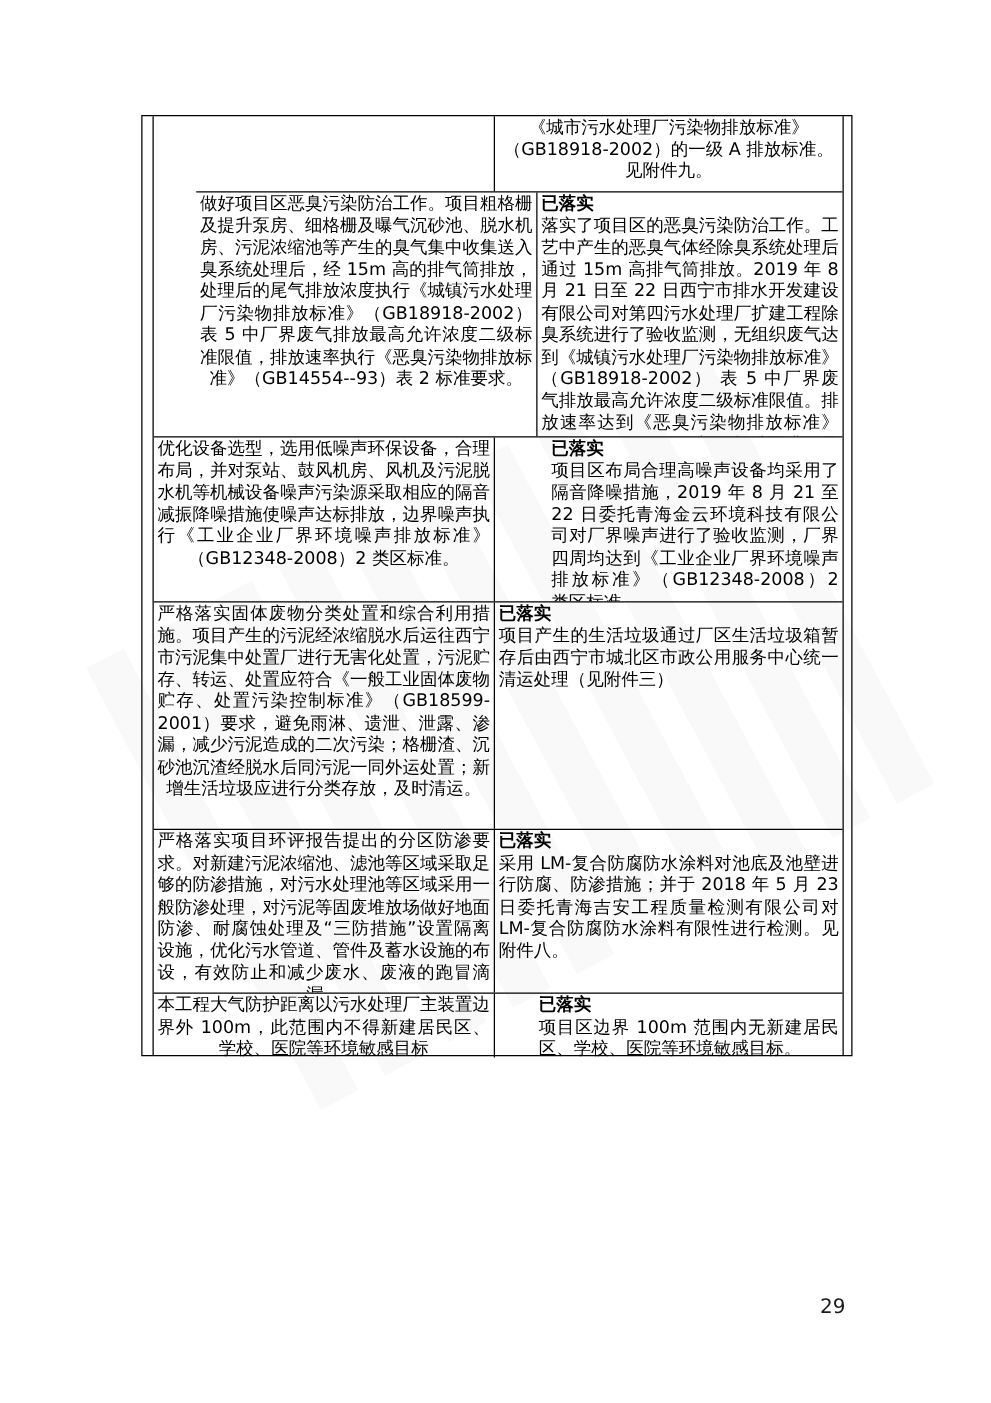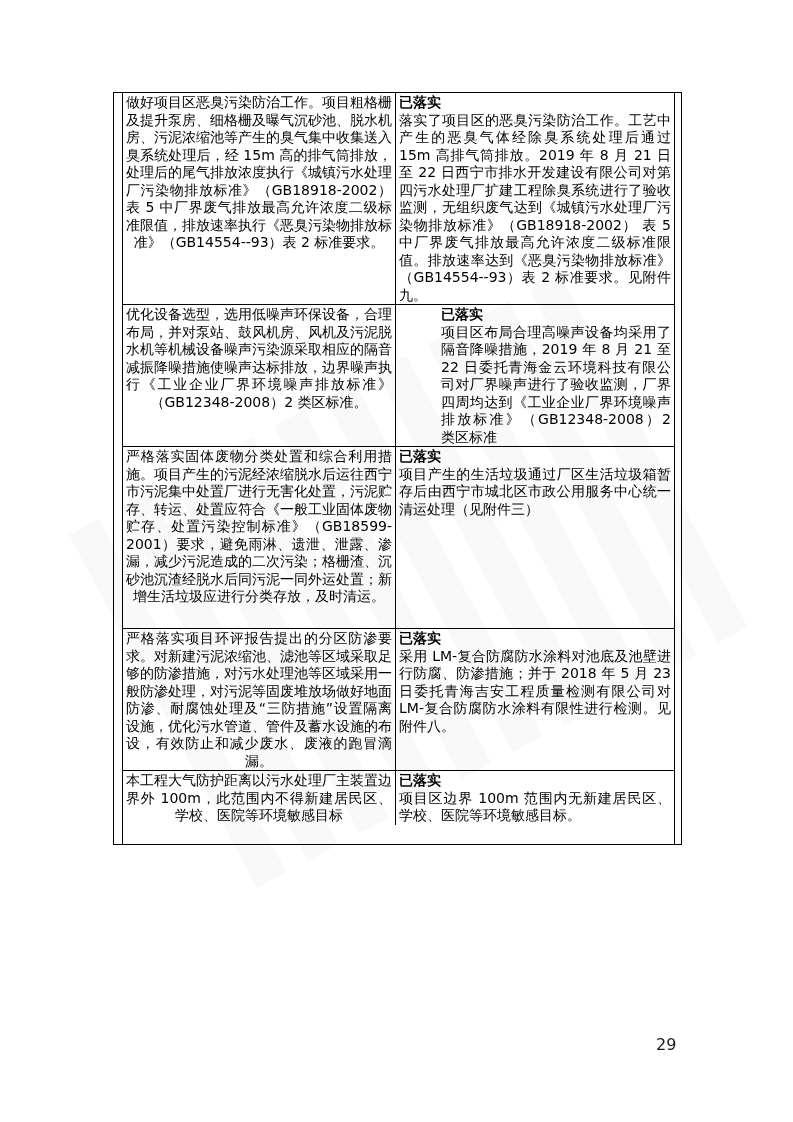--- a/index.html
+++ b/index.html
@@ -35,25 +35,25 @@
   .vline.left  { left: 8px; }
   .vline.right { right: 6px; }
   .grid {
     position: absolute;
     left: 9px; right: 7px; top: 0; bottom: 0;
     display: flex; flex-direction: column;
   }
   .row { display: flex; border-top: 1px solid #000; }
   .row:first-child { border-top: none; }
   .row.r0 { min-height: 60px; }
-  .row.r1 { min-height: 196px; }
+  .row.r1 { min-height: 196px; margin-left: 34px; }
   .row.r2 { min-height: 132px; gap: 42px; }
   .row.r3 { min-height: 182px; justify-content: center; }
   .row.r4 { min-height: 131px; }
-  .row.r5 { min-height: 52px; }
+  .row.r5 { min-height: 52px; gap: 32px; }
   .cell {
     font-size: 14px;
     line-height: 17.5px;
     padding: 1px 3px 0 3px;
     overflow: hidden;
   }
   .cell.l {
     width: 273px;
     border-right: 1px solid #000;
     text-align: justify;
@@ -72,20 +72,30 @@
 </head>
 <body>
 
 <div class="watermark"></div>
 
 <div class="doc-table">
   <div class="vline left"></div>
   <div class="vline right"></div>
   <div class="grid">
 
+    <div class="row r0">
+      <div class="cell l">
+        <p></p>
+      </div>
+      <div class="cell r center">
+        <p class="status"></p>
+        <p>《城市污水处理厂污染物排放标准》（GB18918-2002）的一级 A 排放标准。见附件九。</p>
+        <p></p>
+      </div>
+    </div>
 
     <div class="row r1">
       <div class="cell l">
         <p>做好项目区恶臭污染防治工作。项目粗格栅及提升泵房、细格栅及曝气沉砂池、脱水机房、污泥浓缩池等产生的臭气集中收集送入臭系统处理后，经 15m 高的排气筒排放，处理后的尾气排放浓度执行《城镇污水处理厂污染物排放标准》（GB18918-2002） 表 5 中厂界废气排放最高允许浓度二级标准限值，排放速率执行《恶臭污染物排放标准》（GB14554--93）表 2 标准要求。</p>
       </div>
       <div class="cell r">
         <p class="status">已落实</p>
         <p>落实了项目区的恶臭污染防治工作。工艺中产生的恶臭气体经除臭系统处理后通过 15m 高排气筒排放。2019 年 8 月 21 日至 22 日西宁市排水开发建设有限公司对第四污水处理厂扩建工程除臭系统进行了验收监测，无组织废气达到《城镇污水处理厂污染物排放标准》（GB18918-2002） 表 5 中厂界废气排放最高允许浓度二级标准限值。排放速率达到《恶臭污染物排放标准》（GB14554--93）表 2 标准要求。见附件九。</p>
         <p></p>
       </div>

